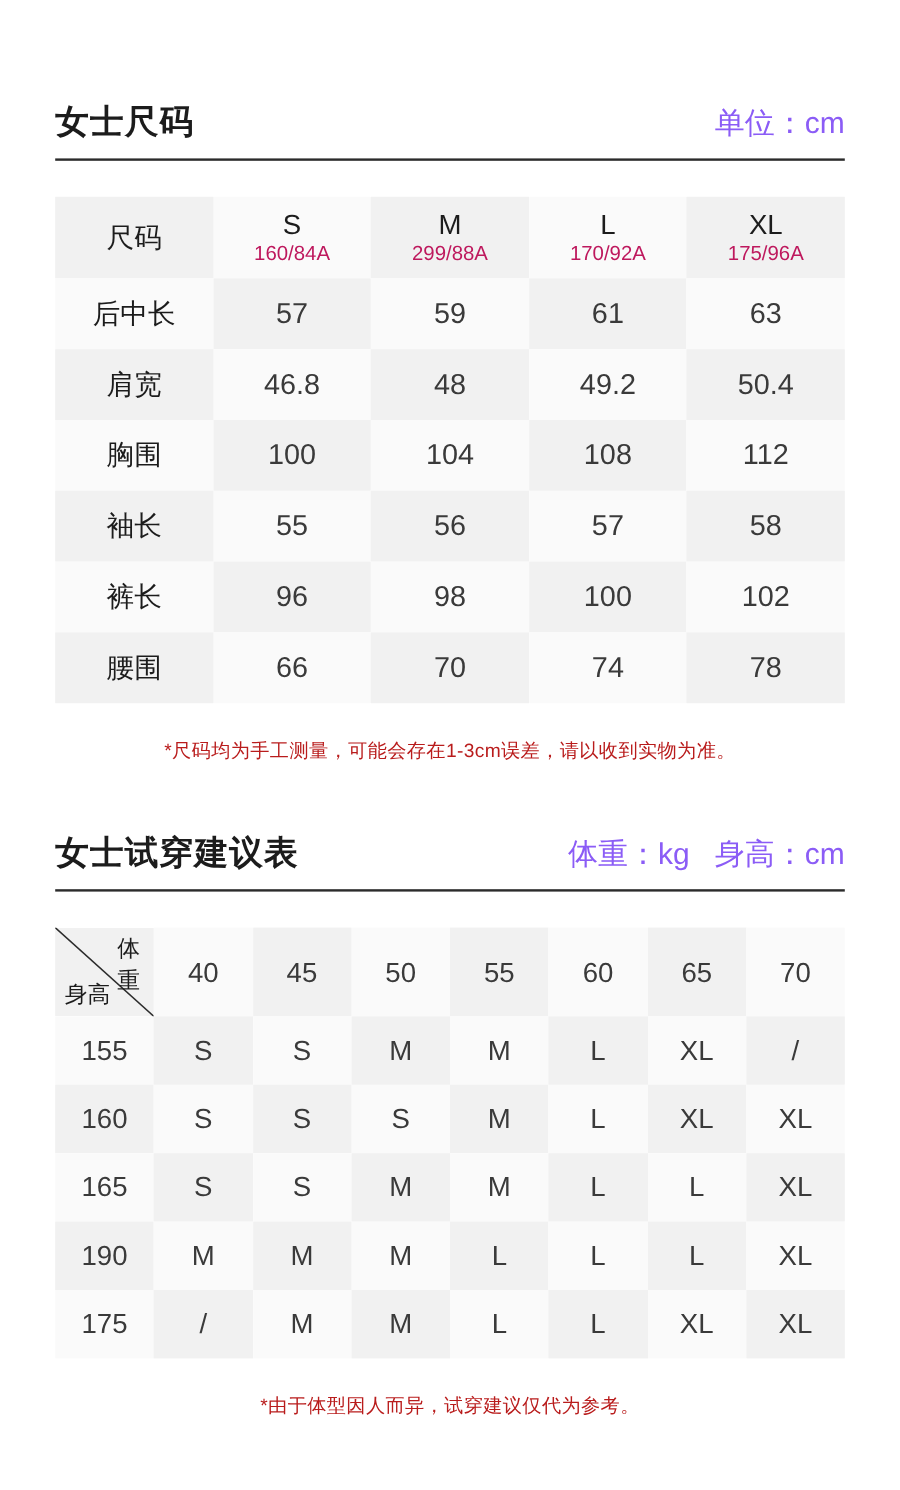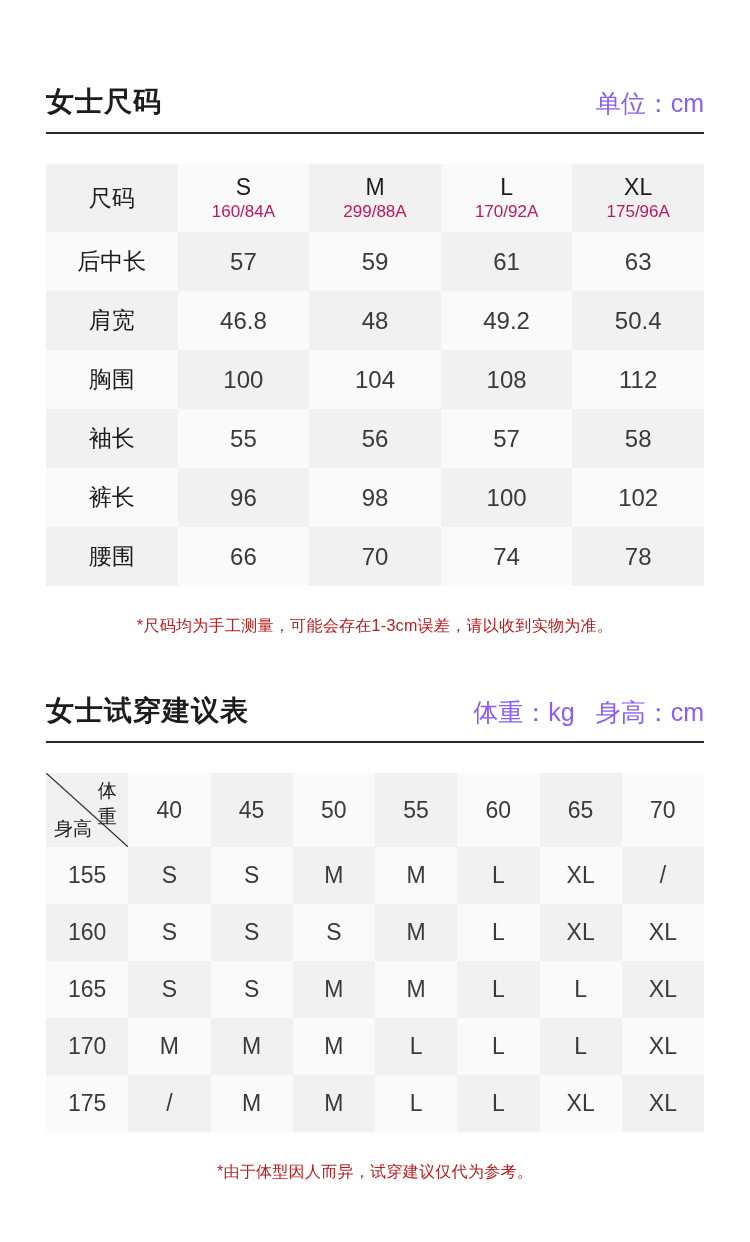--- a/index.html
+++ b/index.html
@@ -269,21 +269,21 @@
           <td class="plain">165</td>
           <td class="shade">S</td>
           <td class="plain">S</td>
           <td class="shade">M</td>
           <td class="plain">M</td>
           <td class="shade">L</td>
           <td class="plain">L</td>
           <td class="shade">XL</td>
         </tr>
         <tr>
-          <td class="shade">170</td>
+          <td class="shade">190</td>
           <td class="plain">M</td>
           <td class="shade">M</td>
           <td class="plain">M</td>
           <td class="shade">L</td>
           <td class="plain">L</td>
           <td class="shade">L</td>
           <td class="plain">XL</td>
         </tr>
         <tr>
           <td class="plain">175</td>

